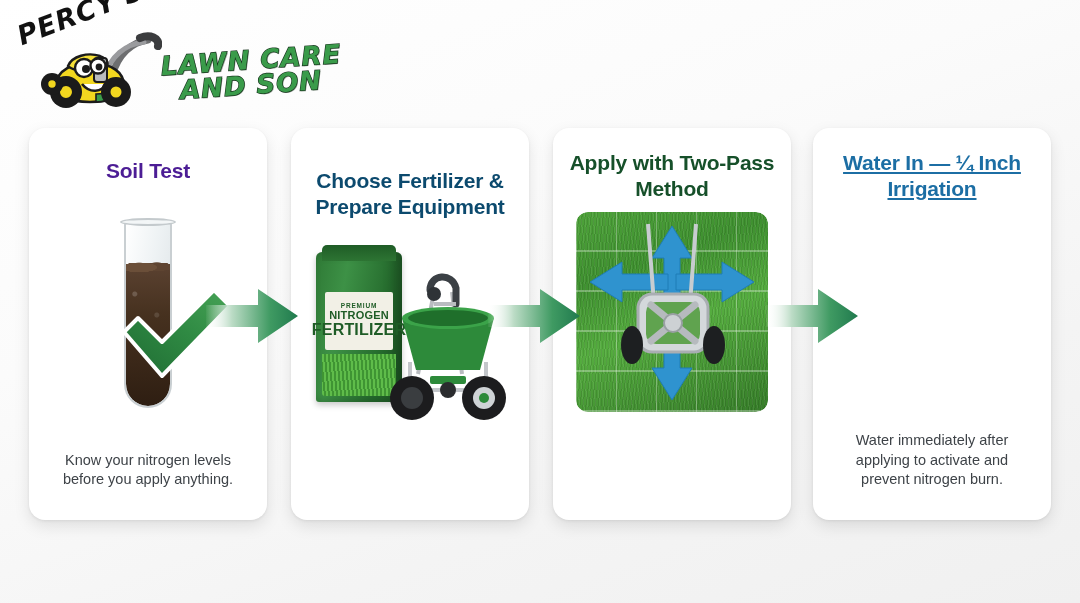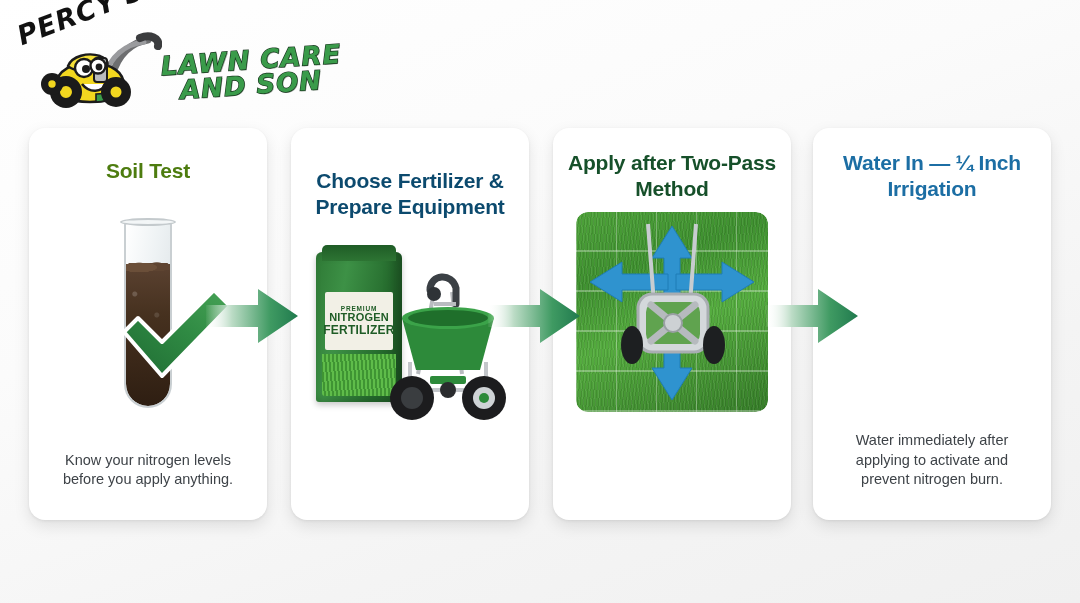--- a/index.html
+++ b/index.html
@@ -182,21 +182,21 @@
     border-radius: 5px 5px 0 0;
   }
   .bag-label {
     position: absolute; left: 9px; top: 40px; width: 68px; height: 58px;
     background: #f2f0e6; border-radius: 2px;
     display: flex; flex-direction: column; align-items: center; justify-content: center;
     color: #1f5c26; text-align: center; line-height: 1.05;
   }
   .bag-label .l1 { font-size: 6.5px; font-weight: bold; letter-spacing: .8px; }
   .bag-label .l2 { font-size: 11px; font-weight: bold; letter-spacing: .2px; }
-  .bag-label .l3 { font-size: 12px; font-weight: bold; letter-spacing: .2px; }
+  .bag-label .l3 { font-size: 16px; font-weight: bold; letter-spacing: .2px; }
   .bag-grass {
     position: absolute; left: 6px; bottom: 6px; width: 74px; height: 42px;
     background:
       repeating-linear-gradient(84deg, #5fbc4a 0 2px, #3f9433 2px 4px),
       linear-gradient(180deg,#7bd15f,#2f7a2a);
     border-radius: 0 0 3px 3px;
   }
   .spreader { position: absolute; left: 76px; top: 28px; width: 116px; height: 166px; }
 
   
@@ -283,21 +283,21 @@
   <div class="logo-percys">PERCY'S</div>
   <div class="logo-lawncare">
     <div class="logo-line1">LAWN CARE</div>
     <div class="logo-line2">AND SON</div>
   </div>
 </div>
 
 <div class="cards">
 
   <div class="card c1">
-    <div class="card-title" style="color: #4d7c0f;">Soil Test</div>
+    <div class="card-title" style="color: #4c1d95;">Soil Test</div>
     <div class="card-art">
       <div class="tube-wrap">
         <div class="tube">
           <div class="soil"></div>
         </div>
         <div class="tube-rim"></div>
         <svg class="checkmark" width="120" height="96" viewBox="0 0 120 96">
           <defs>
             <linearGradient id="ckg" x1="0" y1="1" x2="1" y2="0">
               <stop offset="0%" stop-color="#1f6b33"></stop>
@@ -345,21 +345,21 @@
           <circle cx="94" cy="140" r="22" fill="#1c1c1e"></circle>
           <circle cx="94" cy="140" r="11" fill="#cfd3d6"></circle>
           <circle cx="94" cy="140" r="5" fill="#2d8a3a"></circle>
           <circle cx="58" cy="132" r="8" fill="#2a2c2e"></circle>
         </svg>
       </div>
     </div>
   </div>
 
   <div class="card c3">
-    <div class="card-title" style="color: rgb(22, 80, 42);">Apply after Two-Pass Method</div>
+    <div class="card-title" style="color: rgb(22, 80, 42);">Apply with Two-Pass Method</div>
     <div class="card-art">
       <div class="lawn"></div>
       <svg width="192" height="200" viewBox="0 0 192 200" style="position:absolute;inset:0;">
         <g fill="#2f93cf" stroke="#1f7db6" stroke-width="1">
           <path d="M96 14 L 116 46 L 104 46 L 104 96 L 88 96 L 88 46 L 76 46 Z"></path>
           <path d="M96 188 L 76 156 L 88 156 L 88 106 L 104 106 L 104 156 L 116 156 Z"></path>
           <path d="M14 70 L 46 50 L 46 62 L 92 62 L 92 78 L 46 78 L 46 90 Z"></path>
           <path d="M178 70 L 146 50 L 146 62 L 100 62 L 100 78 L 146 78 L 146 90 Z"></path>
         </g>
 
@@ -376,21 +376,21 @@
         </g>
         <circle cx="97" cy="111" r="9" fill="#cdd1d4" stroke="#9aa0a4" stroke-width="2"></circle>
 
         <ellipse cx="56" cy="133" rx="11" ry="19" fill="#1d1f21"></ellipse>
         <ellipse cx="138" cy="133" rx="11" ry="19" fill="#1d1f21"></ellipse>
       </svg>
     </div>
   </div>
 
   <div class="card c4">
-    <div class="card-title" style="color: rgb(28, 110, 164);">Water In — ¼ Inch Irrigation</div>
+    <div class="card-title" style="color: rgb(28, 110, 164); text-decoration: underline;">Water In — ¼ Inch Irrigation</div>
     <div class="card-desc">Water immediately after applying to activate and prevent nitrogen burn.</div>
   </div>
 </div>
 
 <svg class="arrow a1" viewBox="0 0 92 62">
   <defs>
     <linearGradient id="ag1" x1="0" y1="0" x2="1" y2="0">
       <stop offset="0%" stop-color="#ffffff" stop-opacity="0.05"></stop>
       <stop offset="28%" stop-color="#bcdcc6"></stop>
       <stop offset="70%" stop-color="#3f9a62"></stop>

